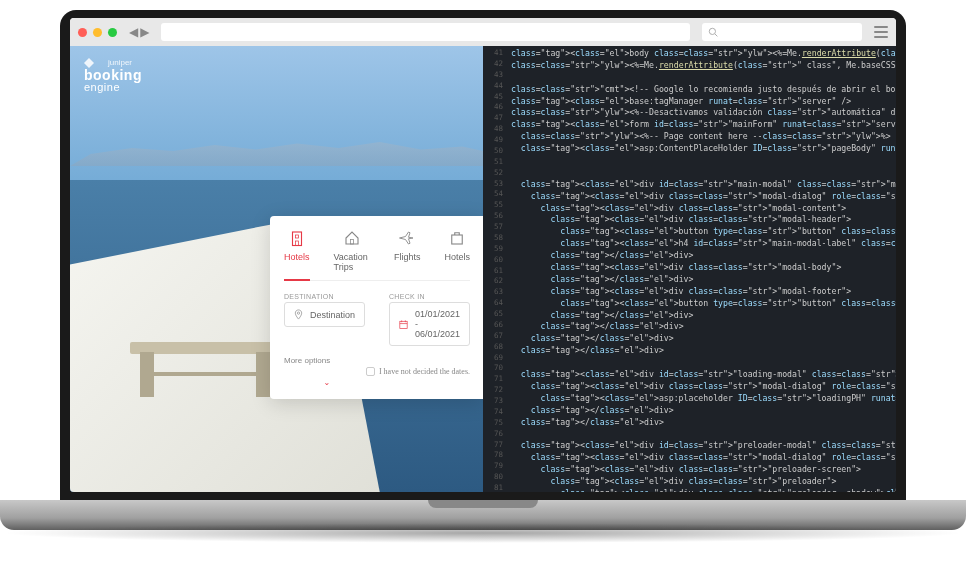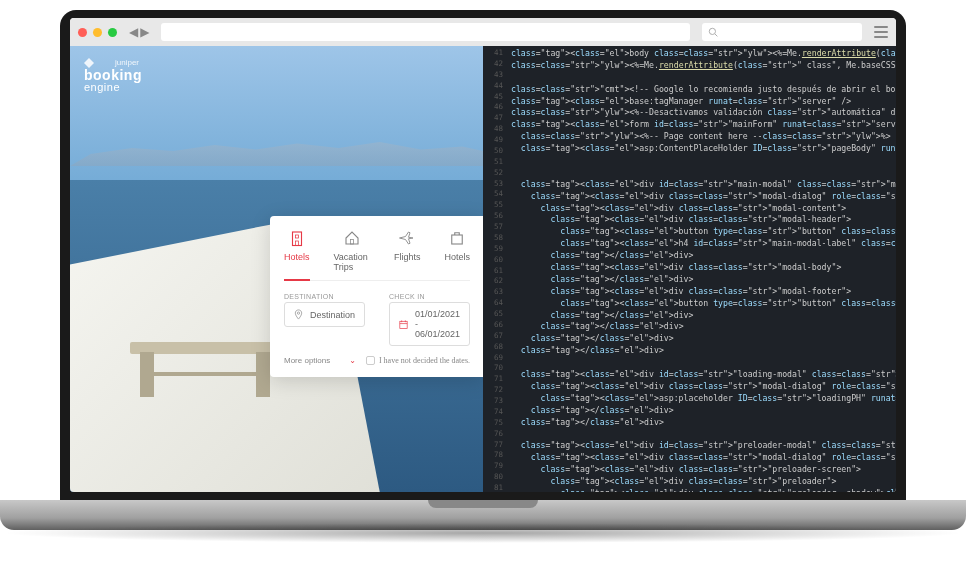--- a/index.html
+++ b/index.html
@@ -126,21 +126,21 @@
   background: #b0a890;
 }
 .logo {
   position: absolute;
   top: 12px;
   left: 14px;
   color: #fff;
   font-size: 11px;
   line-height: 1;
 }
-.logo .g1 { font-size: 8px; opacity: 0.85; display:flex; align-items:center; gap:21px;}
+.logo .g1 { font-size: 8px; opacity: 0.85; display:flex; align-items:center; gap:14px;}
 .logo .g2 { font-weight: 700; font-size: 14px; letter-spacing: 0.5px; }
 .logo .g3 { font-weight: 400; font-size: 11px; letter-spacing: 0.5px; }
 .logo-icon { display:inline-block; }
 
 .search-card {
   position: absolute;
   top: 170px;
   left: 200px;
   right: -1px;
   background: #fff;
@@ -206,21 +206,21 @@
 .field-input svg { width: 11px; height: 11px; flex-shrink: 0; }
 
 .options-row {
   display: flex;
   justify-content: space-between;
   align-items: center;
   margin-top: 10px;
   font-size: 8px;
   color: #888;
 }
-.more-opts { display: flex; align-items: flex-end; gap: 19px; cursor: pointer; }
+.more-opts { display: flex; align-items: flex-end; gap: 13px; cursor: pointer; flex-direction: column; }
 .chk-row { display: flex; align-items: center; gap: 4px; font-family: Liberation Serif, serif; }
 .chk { width: 9px; height: 9px; border: 1px solid #ccc; border-radius: 2px; }
 
 .right-pane {
   width: 50%;
   background: #1e2228;
   color: #ccc;
   font-family: Consolas, Monaco, monospace;
   font-size: 8.2px;
   line-height: 1.45;

